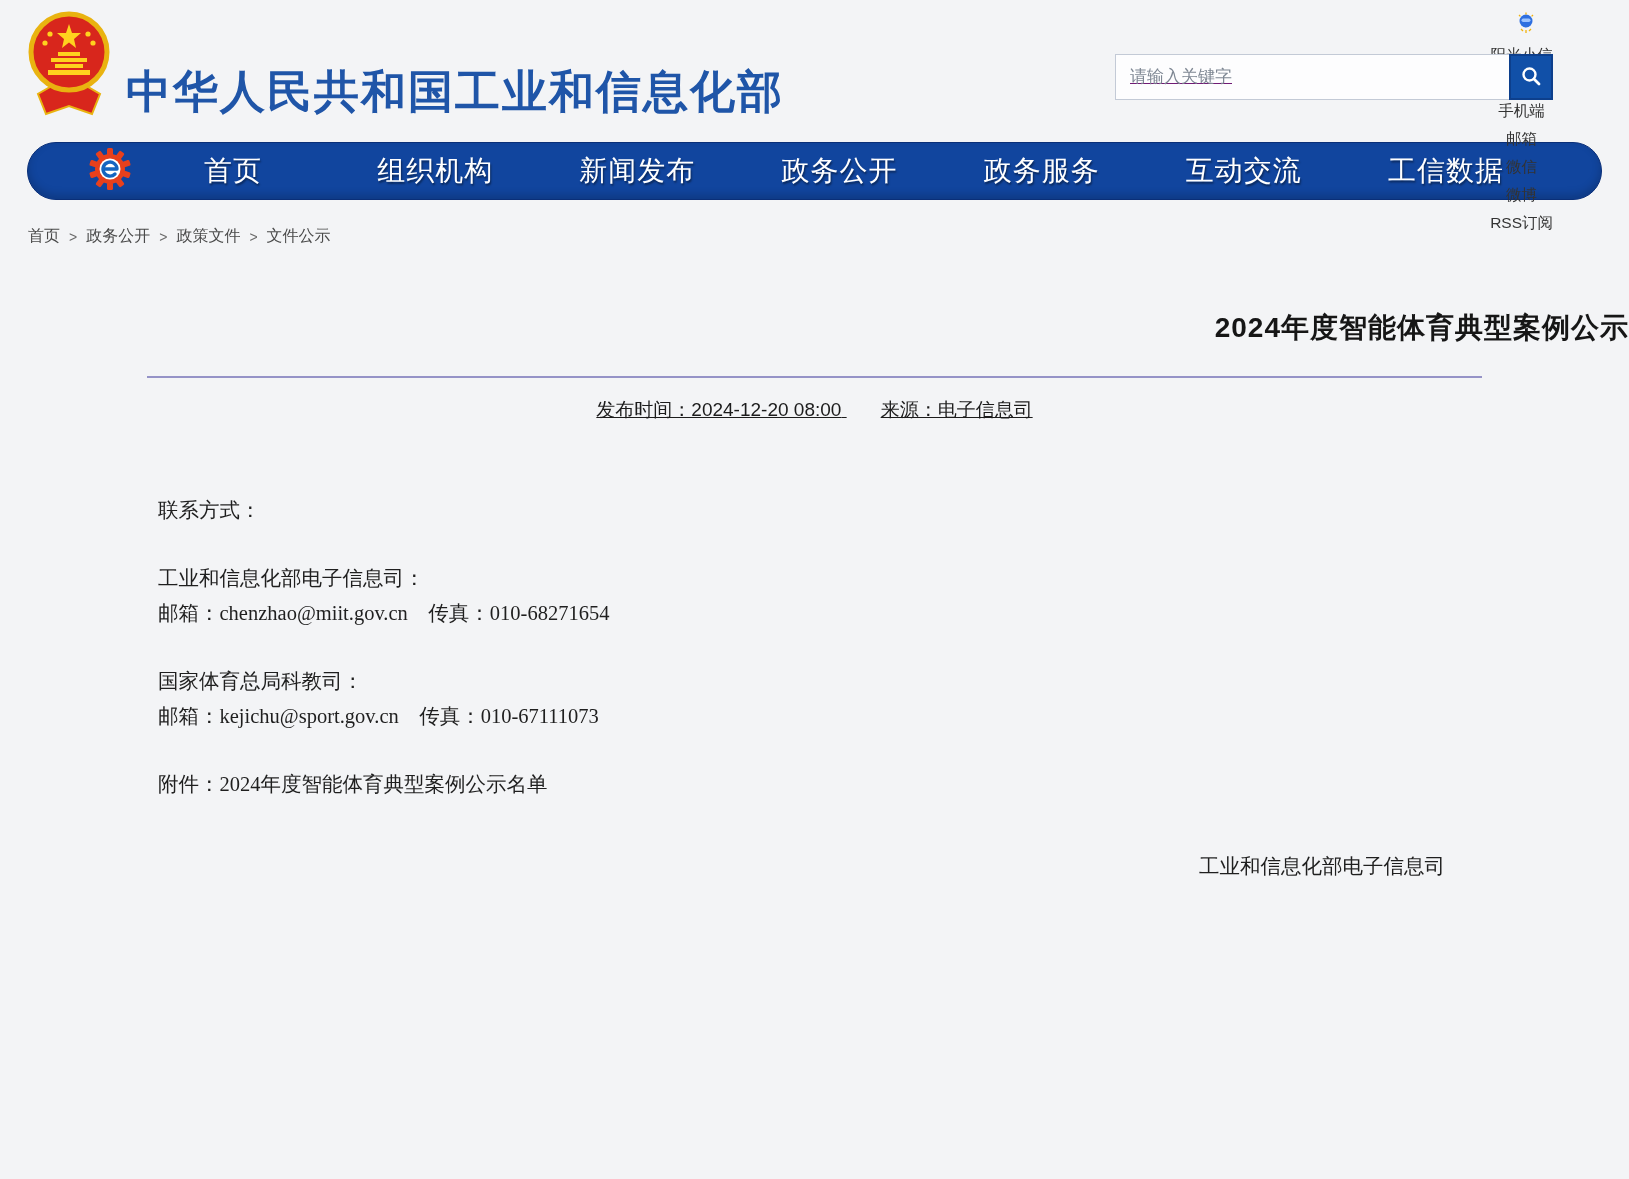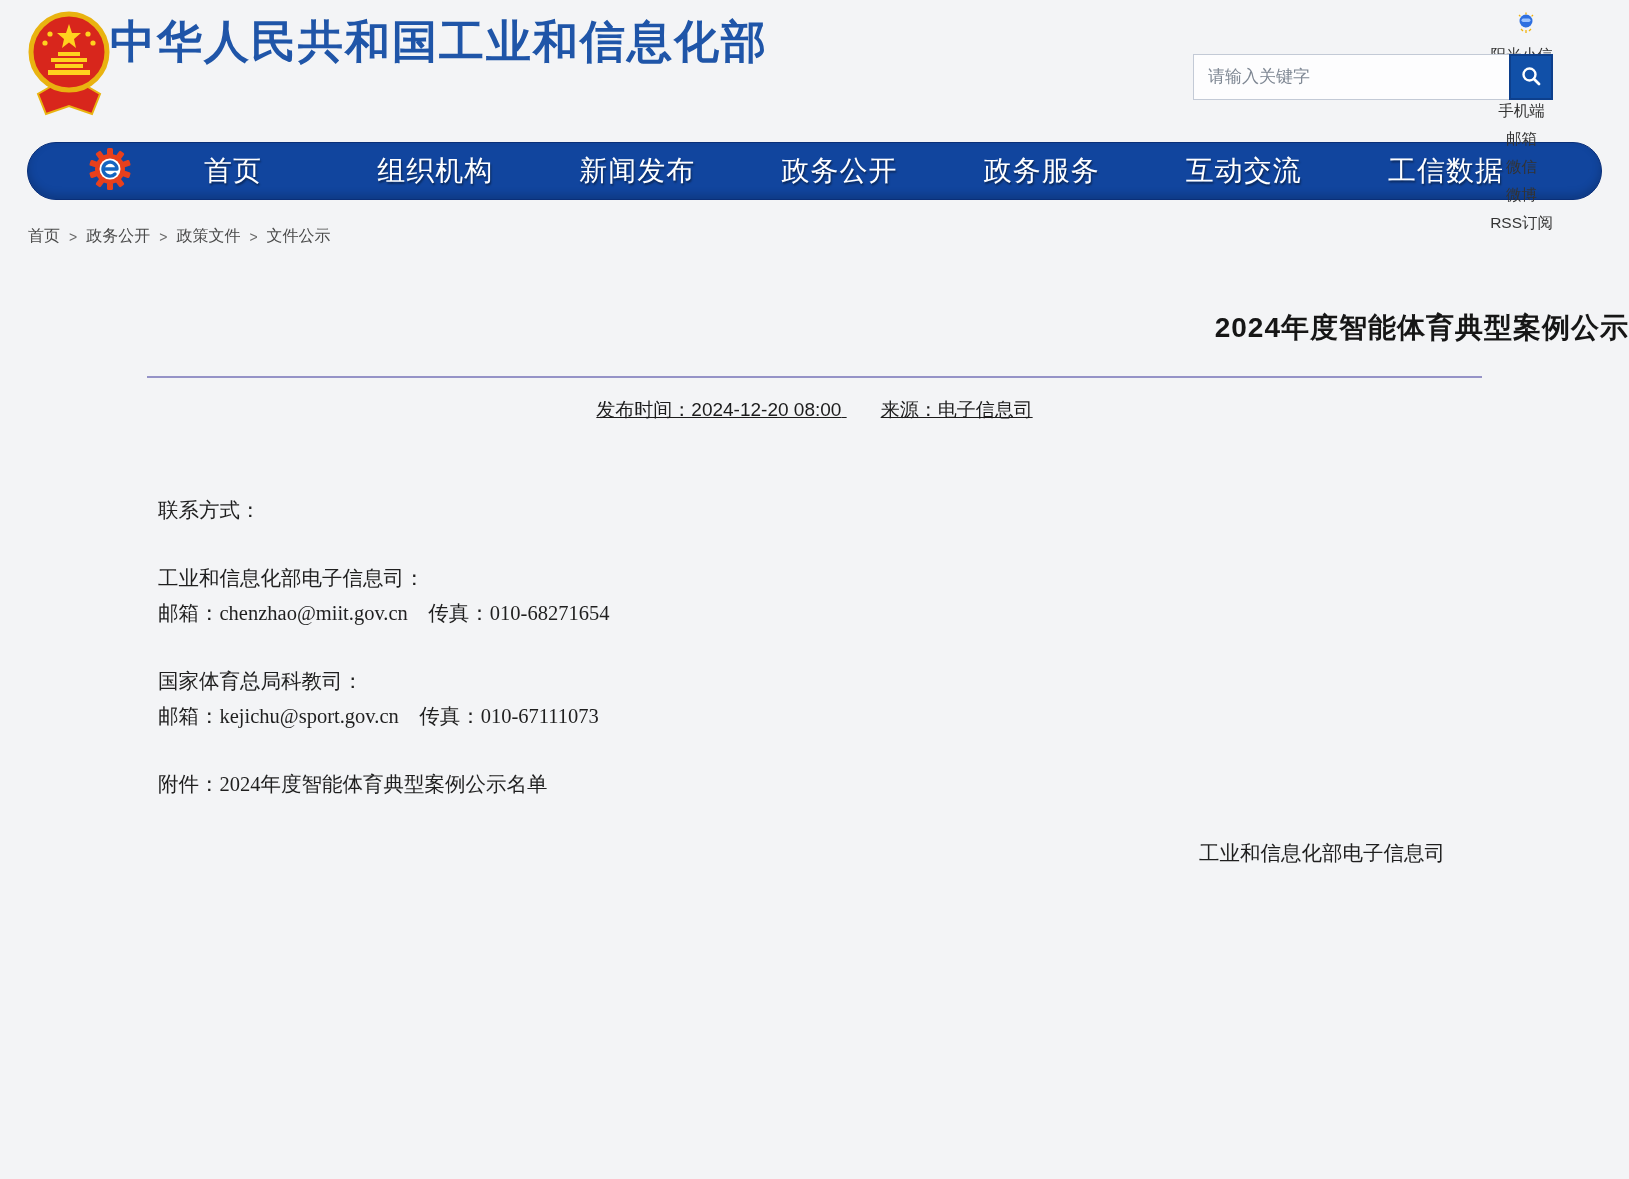--- a/index.html
+++ b/index.html
@@ -9,41 +9,42 @@
     font-family:"Liberation Sans","DejaVu Sans",sans-serif;
     color:#1c1c1c;
     overflow:hidden;
   }
 
   
   .site-header {
     display:flex; justify-content:space-between; align-items:flex-start;
     padding:10px 76px 8px 28px; height:138px;
   }
-  .brand { display:flex; align-items:flex-start; gap:0; }
+  .brand { display:flex; align-items:flex-end; gap:16px; }
   .emblem { width:82px; height:108px; display:block; }
   .brand-text { padding-top:6px; }
   .site-title-cn {
     color:#1f55a8; font-size:45px; font-weight:bold; letter-spacing:2px;
     line-height:52px; white-space:nowrap;
   }
   .site-title-en {
     color:#1f55a8; font-size:17.5px; font-weight:bold; margin-top:4px; white-space:nowrap;
   }
 
   .header-right { display:flex; flex-direction:column; align-items:flex-end; padding-top:2px; }
   .top-links { display:flex; align-items:center; gap:7px; font-size:15.5px; color:#333; height:28px;flex-direction:column; }
   .top-links a { color:#333; text-decoration:none; cursor:pointer; white-space:nowrap; }
   .assistant-icon { width:20px; height:22px; margin-right:-8px; }
 
   .search-box { margin-top:14px; display:flex; align-items:stretch; }
   .search-input {
-    width:316px; height:46px; border:1px solid #c3cad6; border-right:none;
+    width:394px; height:46px; border:1px solid #c3cad6; border-right:none;
     background:#fdfdfe; padding:0 14px; font-size:17px; color:#701a75; outline:none;
     font-family:"Liberation Sans","DejaVu Sans",sans-serif;
+    text-decoration:underline;
   }
   .search-input::placeholder { color:#7e8793; }
   .search-button {
     width:44px; height:46px; background:#1150a8; border:2px solid #0d3f8c;
     display:flex; align-items:center; justify-content:center; cursor:pointer;
   }
 
   
   .main-nav {
     margin:4px 27px 0 27px; height:58px; background:#11459e;
@@ -86,21 +87,21 @@
     margin-top:70px; padding:0 170px 0 117px;
     font-family:"Liberation Serif","DejaVu Serif",serif;
     font-size:20.5px; color:#1f1f1f; line-height:35px;
   }
   .article-body p { text-indent:2em; margin:0 0 33px 0; }
   .article-body p.tight { margin-bottom:0; }
 
   .article-footer {
     padding:0 184px 0 0; text-align:right;
     font-family:"Liberation Serif","DejaVu Serif",serif;
-    font-size:20.5px; color:#1f1f1f; line-height:37px; margin-top:33px;
+    font-size:20.5px; color:#1f1f1f; line-height:37px; margin-top:46px;
   }
 </style>
 </head>
 <body>
 
 <header class="site-header">
   <div class="brand">
     <span>
       <svg class="emblem" viewBox="0 0 82 108">
         <path d="M41 66 L10 84 L18 104 L41 96 L64 104 L72 84 Z" fill="#d8261c" stroke="#e9b310" stroke-width="2"></path>

